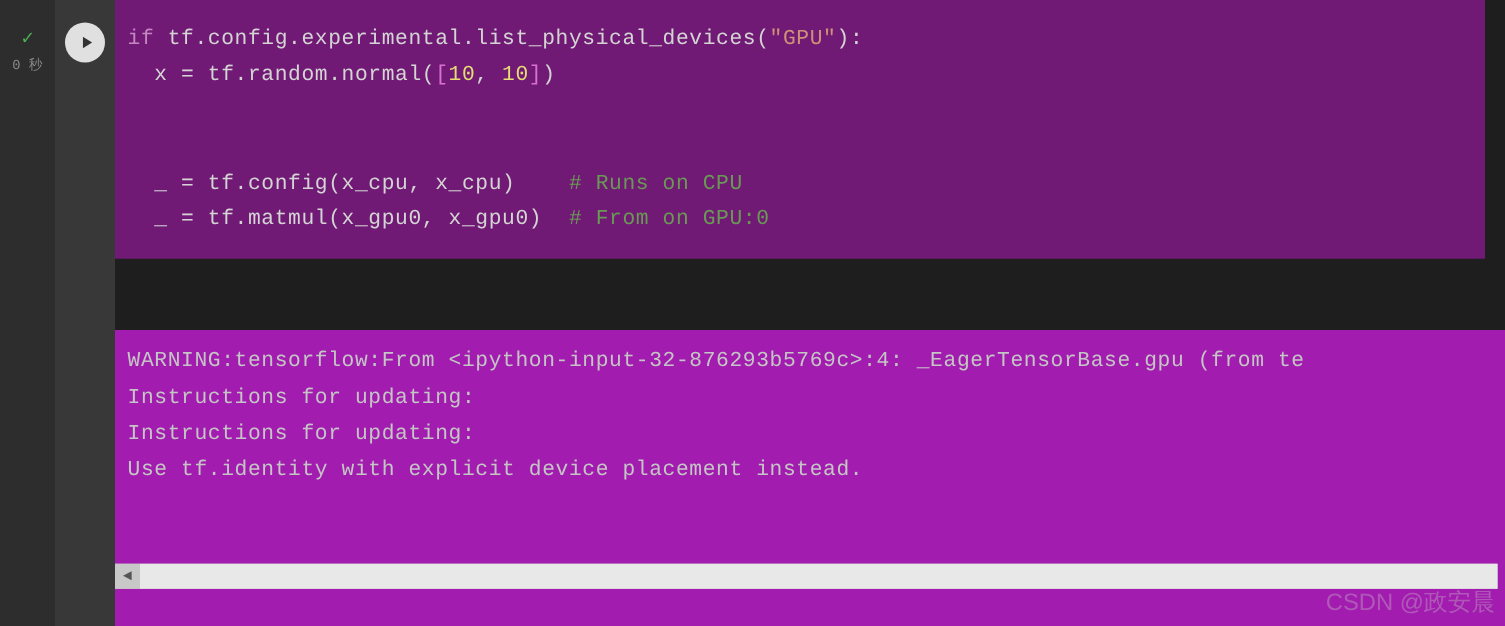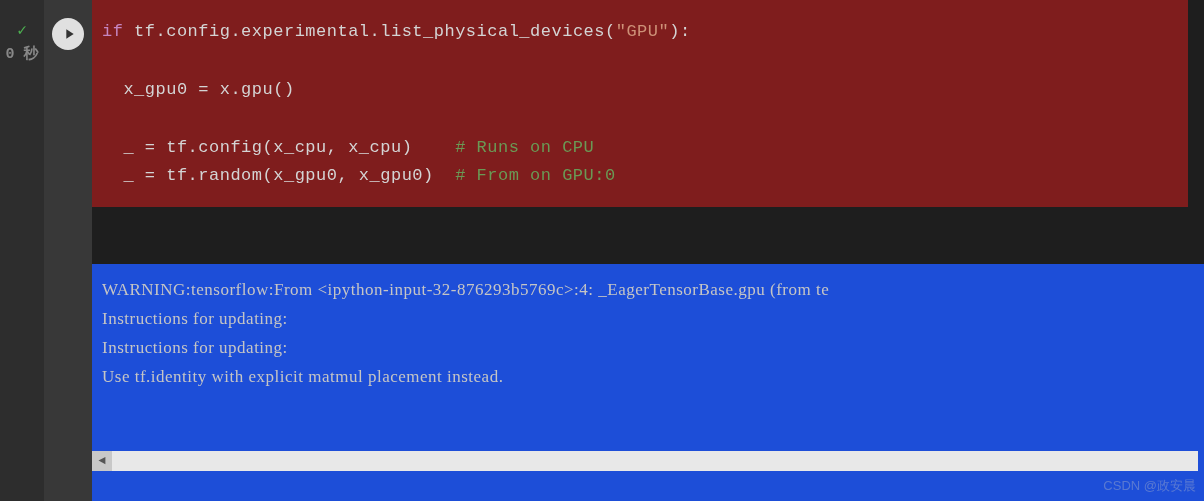--- a/index.html
+++ b/index.html
@@ -28,22 +28,21 @@
       align-items: center;
       padding-top: 20px;
       gap: 4px;
     }
     .check-icon {
       color: #4caf50;
       font-size: 16px;
     }
     .exec-time {
       color: #888;
-      font-size: 15px;
-      font-weight: bold;
+      font-size: 11px;
     }
     .run-button-area {
       position: absolute;
       left: 44px;
       top: 0;
       width: 48px;
       height: 100%;
       background: #383838;
       display: flex;
       justify-content: center;
@@ -63,21 +62,21 @@
       width: 16px;
       height: 16px;
       fill: #333;
       margin-left: 2px;
     }
     .code-area {
       position: absolute;
       left: 92px;
       top: 0;
       right: 16px;
-      background: #7f1d1d;
+      background: #701a75;
       padding: 18px 10px 16px 10px;
       color: #d4d4d4;
       line-height: 1.7;
       font-size: 17px;
       letter-spacing: 0.5px;
     }
     .code-line {
       white-space: pre;
     }
     .kw { color: #c586c0; }
@@ -85,28 +84,27 @@
     .num { color: #e6db74; }
     .comment { color: #6a9955; }
     .bracket { color: #da70d6; }
     
     .output-area {
       position: absolute;
       left: 92px;
       top: 264px;
       right: 0;
       bottom: 0;
-      background: #1d4ed8;
+      background: #a21caf;
       padding: 12px 10px 16px 10px;
       color: #c5c5c5;
       line-height: 1.7;
       font-size: 17px;
       letter-spacing: 0.5px;
       overflow: hidden;
-      font-family: Liberation Serif, serif;
     }
     .output-line {
       white-space: pre;
     }
     .scrollbar-container {
       position: absolute;
       left: 92px;
       right: 6px;
       bottom: 30px;
       height: 20px;
@@ -129,21 +127,21 @@
       flex: 1;
       height: 20px;
       background: #e8e8e8;
       position: relative;
     }
     .watermark {
       position: absolute;
       right: 8px;
       bottom: 6px;
       color: rgba(200,200,200,0.35);
-      font-size: 13px;
+      font-size: 19px;
       font-family: sans-serif;
     }
   </style>
 </head>
 <body>
 
 <div class="gutter">
   <span class="check-icon">✓</span>
   <span class="exec-time">0 秒</span>
 </div>
@@ -151,32 +149,32 @@
 <div class="run-button-area">
   <div class="run-button">
     <svg viewBox="0 0 24 24">
       <path d="M8 5v14l11-7z"></path>
     </svg>
   </div>
 </div>
 
 <div class="code-area">
   <div class="code-line"><span class="kw">if</span><span> tf.config.experimental.list_physical_devices(</span><span class="str">"GPU"</span><span>):</span></div>
+  <div class="code-line"><span>  x = tf.random.normal(</span><span class="bracket">[</span><span class="num">10</span><span>, </span><span class="num">10</span><span class="bracket">]</span><span>)</span></div>
   <div class="code-line"><span></span>&nbsp;</div>
-  <div class="code-line"><span>  x_gpu0 = x.gpu()</span></div>
   <div class="code-line"><span></span>&nbsp;</div>
   <div class="code-line"><span>  _ = tf.config(x_cpu, x_cpu)    </span><span class="comment"># Runs on CPU</span></div>
-  <div class="code-line"><span>  _ = tf.random(x_gpu0, x_gpu0)  </span><span class="comment"># From on GPU:0</span></div>
+  <div class="code-line"><span>  _ = tf.matmul(x_gpu0, x_gpu0)  </span><span class="comment"># From on GPU:0</span></div>
 </div>
 
 <div class="output-area">
   <div class="output-line">WARNING:tensorflow:From &lt;ipython-input-32-876293b5769c&gt;:4: _EagerTensorBase.gpu (from te</div>
   <div class="output-line">Instructions for updating:</div>
   <div class="output-line">Instructions for updating:</div>
-  <div class="output-line">Use tf.identity with explicit matmul placement instead.</div>
+  <div class="output-line">Use tf.identity with explicit device placement instead.</div>
 </div>
 
 <div class="scrollbar-container">
   <div class="scroll-arrow-left">◄</div>
   <div class="scroll-track"></div>
 </div>
 
 <div class="watermark">CSDN @政安晨</div>
 
 </body></html>

